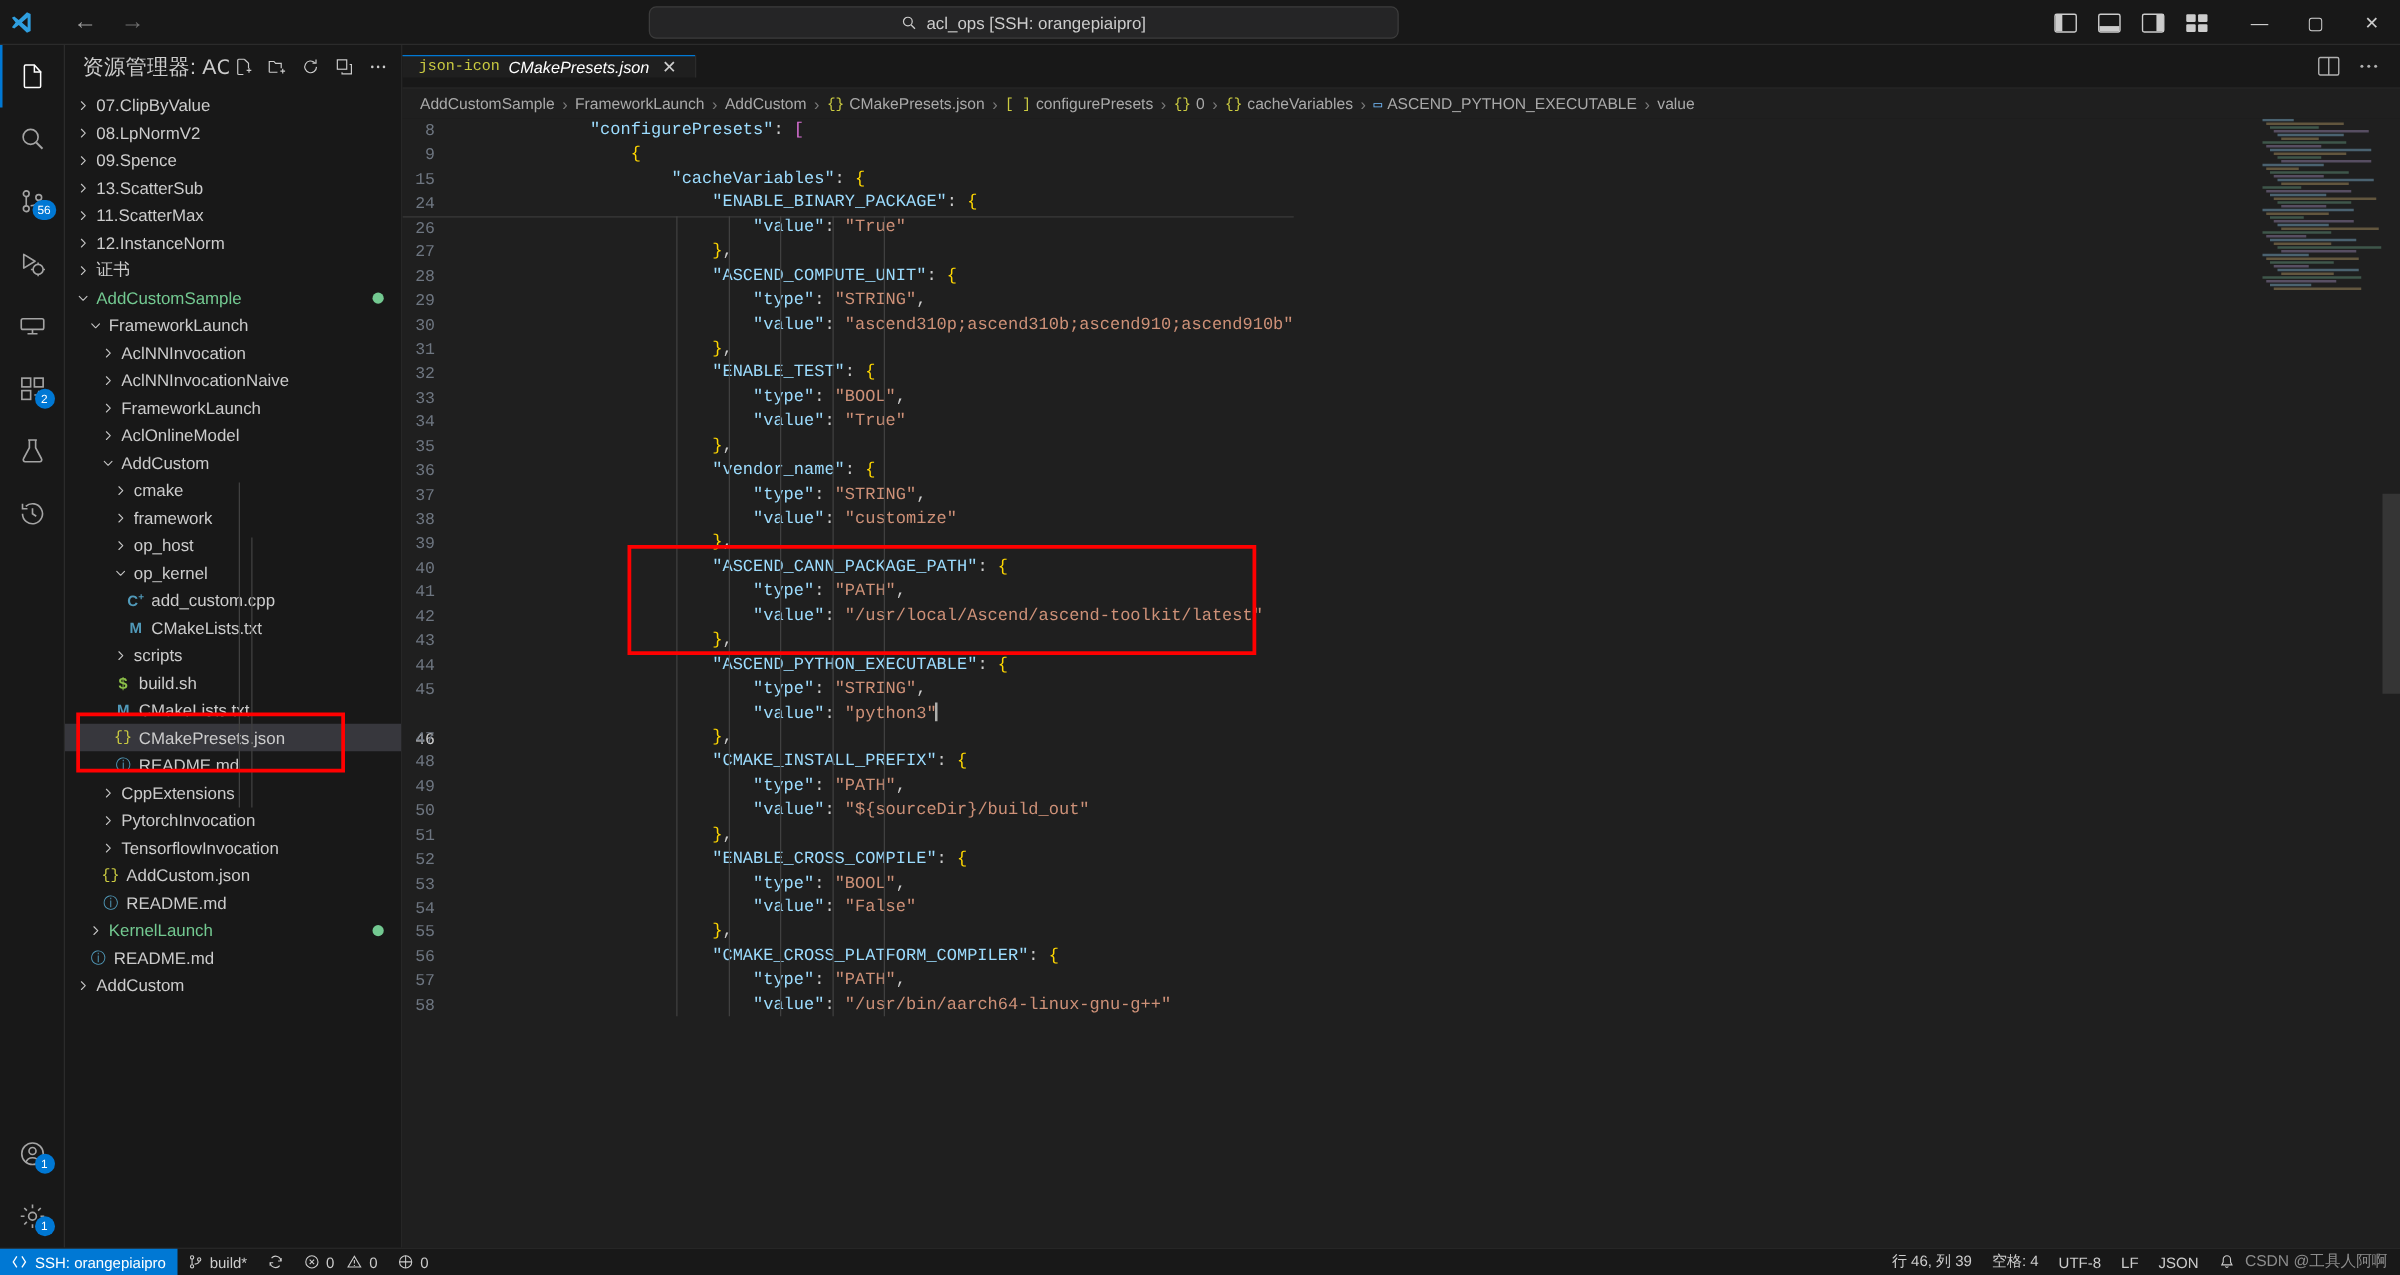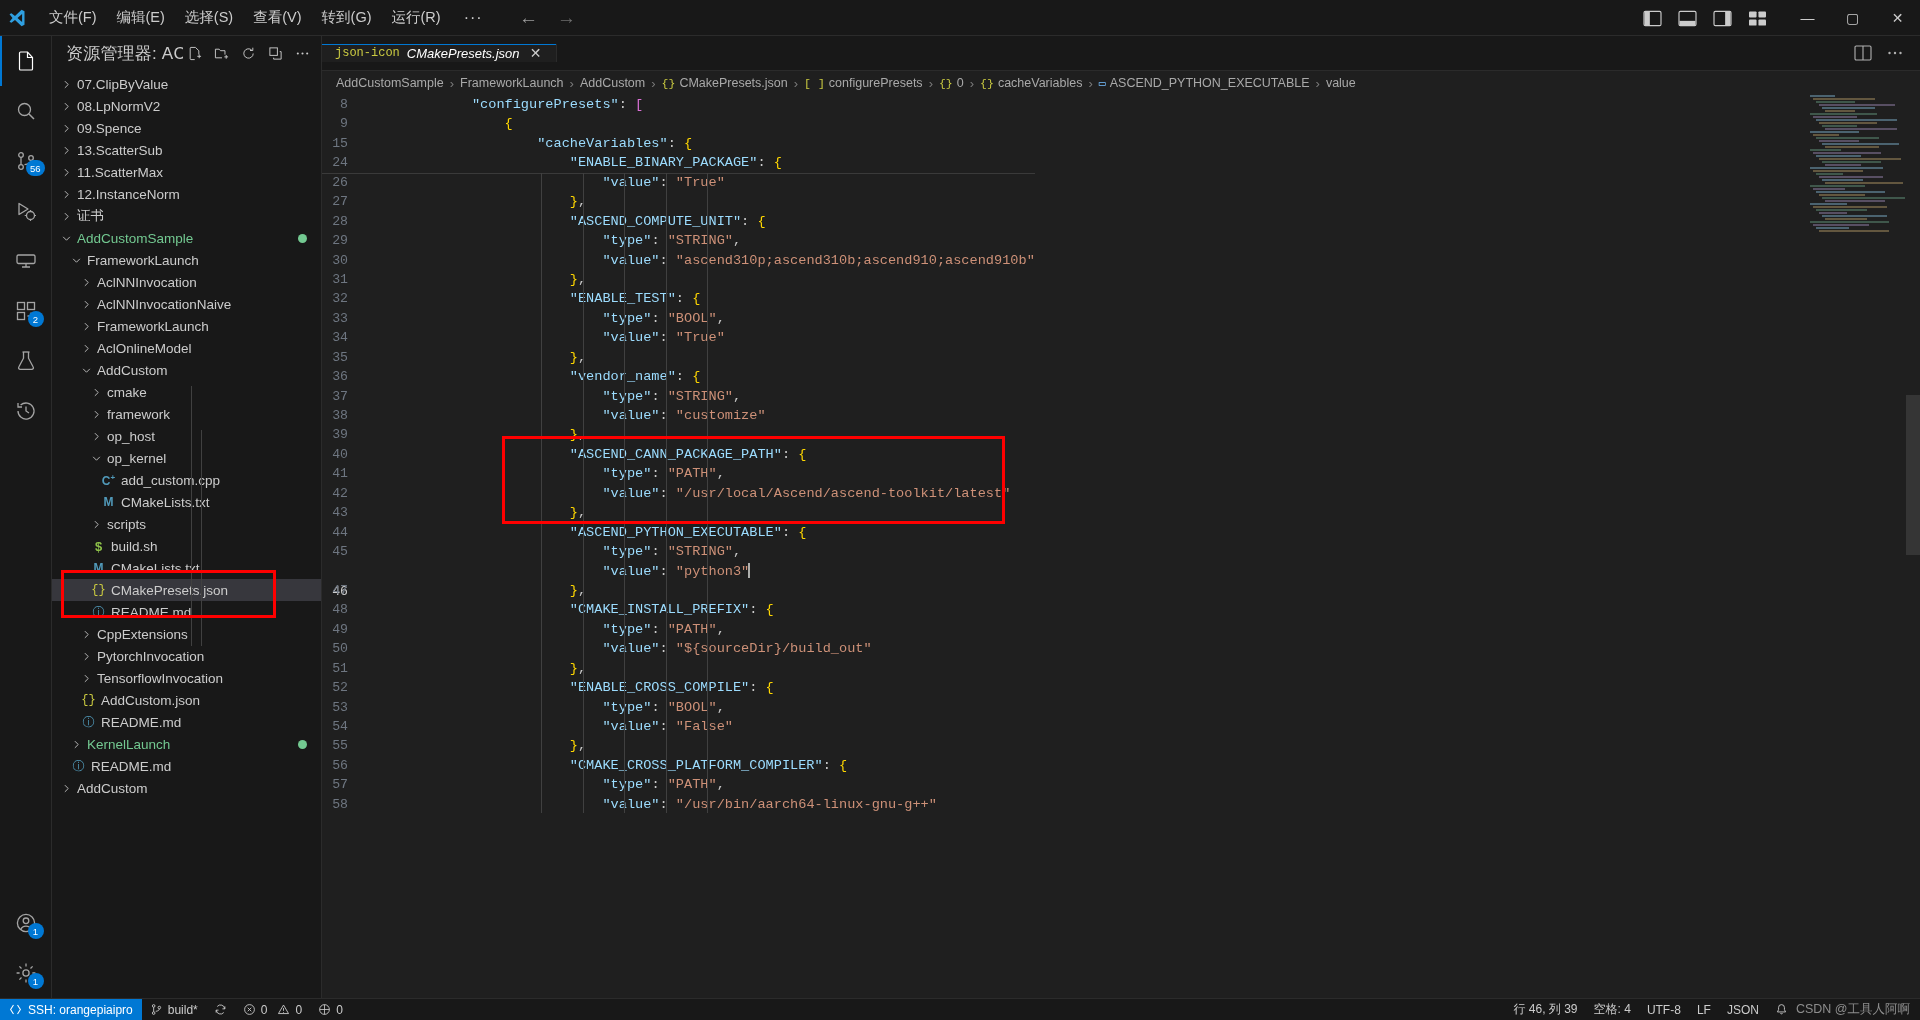--- a/index.html
+++ b/index.html
@@ -137,32 +137,30 @@
 </style>
 </head>
 <body>
 
 <div class="titlebar">
   <div class="vscode-logo">
     <svg width="20" height="20" viewBox="0 0 24 24">
       <path d="M17.5 2.1 9.6 9.5 5.3 6.2 3 7.4l3.6 4.6L3 16.6l2.3 1.2 4.3-3.3 7.9 7.4 3.5-1.7V3.8L17.5 2.1zm.6 5v9.8l-5.5-4.9 5.5-4.9z" fill="#2f9fe0"></path>
     </svg>
   </div>
-  <div class="menu">
-    <div class="menu-item">文件(F)</div>
-    <div class="menu-item">编辑(E)</div>
-    <div class="menu-item">选择(S)</div>
-    <div class="menu-item">查看(V)</div>
-    <div class="menu-item">转到(G)</div>
-    <div class="menu-item">运行(R)</div>
-    <div class="menu-dots">···</div>
-  </div>
   <div class="nav-arrows">
     <div class="nav-arrow">←</div>
     <div class="nav-arrow dim">→</div>
+  </div>
+  <div class="cmdcenter">
+    <svg width="13" height="13" viewBox="0 0 16 16">
+      <circle cx="6.5" cy="6.5" r="4.3" fill="none" stroke="#cccccc" stroke-width="1.2"></circle>
+      <line x1="9.8" y1="9.8" x2="13.5" y2="13.6" stroke="#cccccc" stroke-width="1.3"></line>
+    </svg>
+    <span class="txt">acl_ops [SSH: orangepiaipro]</span>
   </div>
   <div class="win-right">
     <div class="layout-icons">
       <svg class="layout-ic" viewBox="0 0 20 18">
         <rect x="1" y="1.5" width="18" height="15" rx="1.5" fill="none" stroke="#cccccc" stroke-width="1.2"></rect>
         <rect x="1.6" y="2.1" width="5.6" height="13.8" fill="#cccccc"></rect>
       </svg>
       <svg class="layout-ic" viewBox="0 0 20 18">
         <rect x="1" y="1.5" width="18" height="15" rx="1.5" fill="none" stroke="#cccccc" stroke-width="1.2"></rect>
         <rect x="1.6" y="11.5" width="16.8" height="4.4" fill="#cccccc"></rect>

